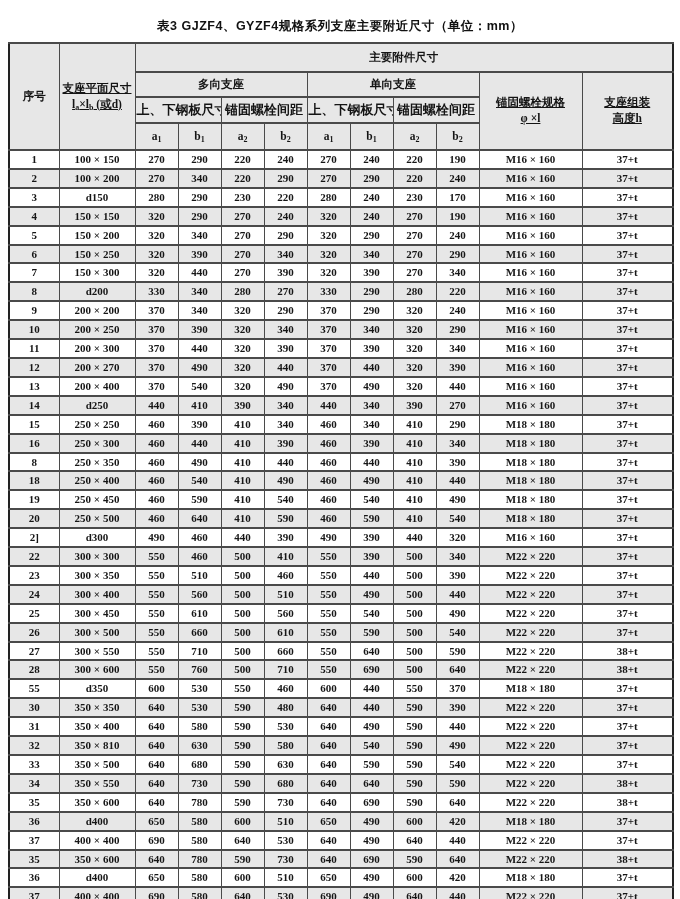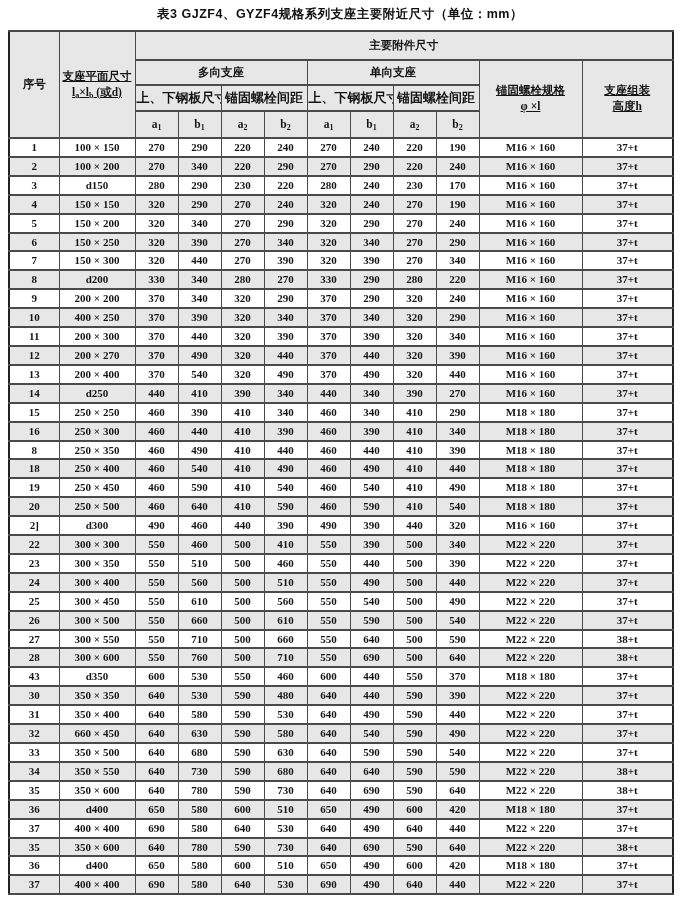--- a/index.html
+++ b/index.html
@@ -19,21 +19,21 @@
     position: relative;
     background: #ffffff;
     overflow: hidden;
   }
   .doc-title {
     text-align: center;
     font-family: "Liberation Sans", "DejaVu Sans", sans-serif;
     font-weight: bold;
     font-size: 12.5px;
     letter-spacing: 0.5px;
-    padding-top: 6px;
+    padding-top: 18px;
     margin-bottom: 7px;
     color: #111111;
   }
   table.spec-table {
     border-collapse: collapse;
     table-layout: fixed;
     width: 664px;
     margin-left: 8px;
     border: 2px solid #222222;
   }
@@ -267,21 +267,21 @@
           <td>290</td>
           <td>370</td>
           <td>290</td>
           <td>320</td>
           <td>240</td>
           <td>M16 × 160</td>
           <td>37+t</td>
         </tr>
         <tr>
           <td>10</td>
-          <td>400 × 250</td>
+          <td>200 × 250</td>
           <td>370</td>
           <td>390</td>
           <td>320</td>
           <td>340</td>
           <td>370</td>
           <td>340</td>
           <td>320</td>
           <td>290</td>
           <td>M16 × 160</td>
           <td>37+t</td>
@@ -532,21 +532,21 @@
           <td>500</td>
           <td>710</td>
           <td>550</td>
           <td>690</td>
           <td>500</td>
           <td>640</td>
           <td>M22 × 220</td>
           <td>38+t</td>
         </tr>
         <tr>
-          <td>43</td>
+          <td>55</td>
           <td>d350</td>
           <td>600</td>
           <td>530</td>
           <td>550</td>
           <td>460</td>
           <td>600</td>
           <td>440</td>
           <td>550</td>
           <td>370</td>
           <td>M18 × 180</td>
@@ -575,21 +575,21 @@
           <td>530</td>
           <td>640</td>
           <td>490</td>
           <td>590</td>
           <td>440</td>
           <td>M22 × 220</td>
           <td>37+t</td>
         </tr>
         <tr>
           <td>32</td>
-          <td>660 × 450</td>
+          <td>350 × 810</td>
           <td>640</td>
           <td>630</td>
           <td>590</td>
           <td>580</td>
           <td>640</td>
           <td>540</td>
           <td>590</td>
           <td>490</td>
           <td>M22 × 220</td>
           <td>37+t</td>

